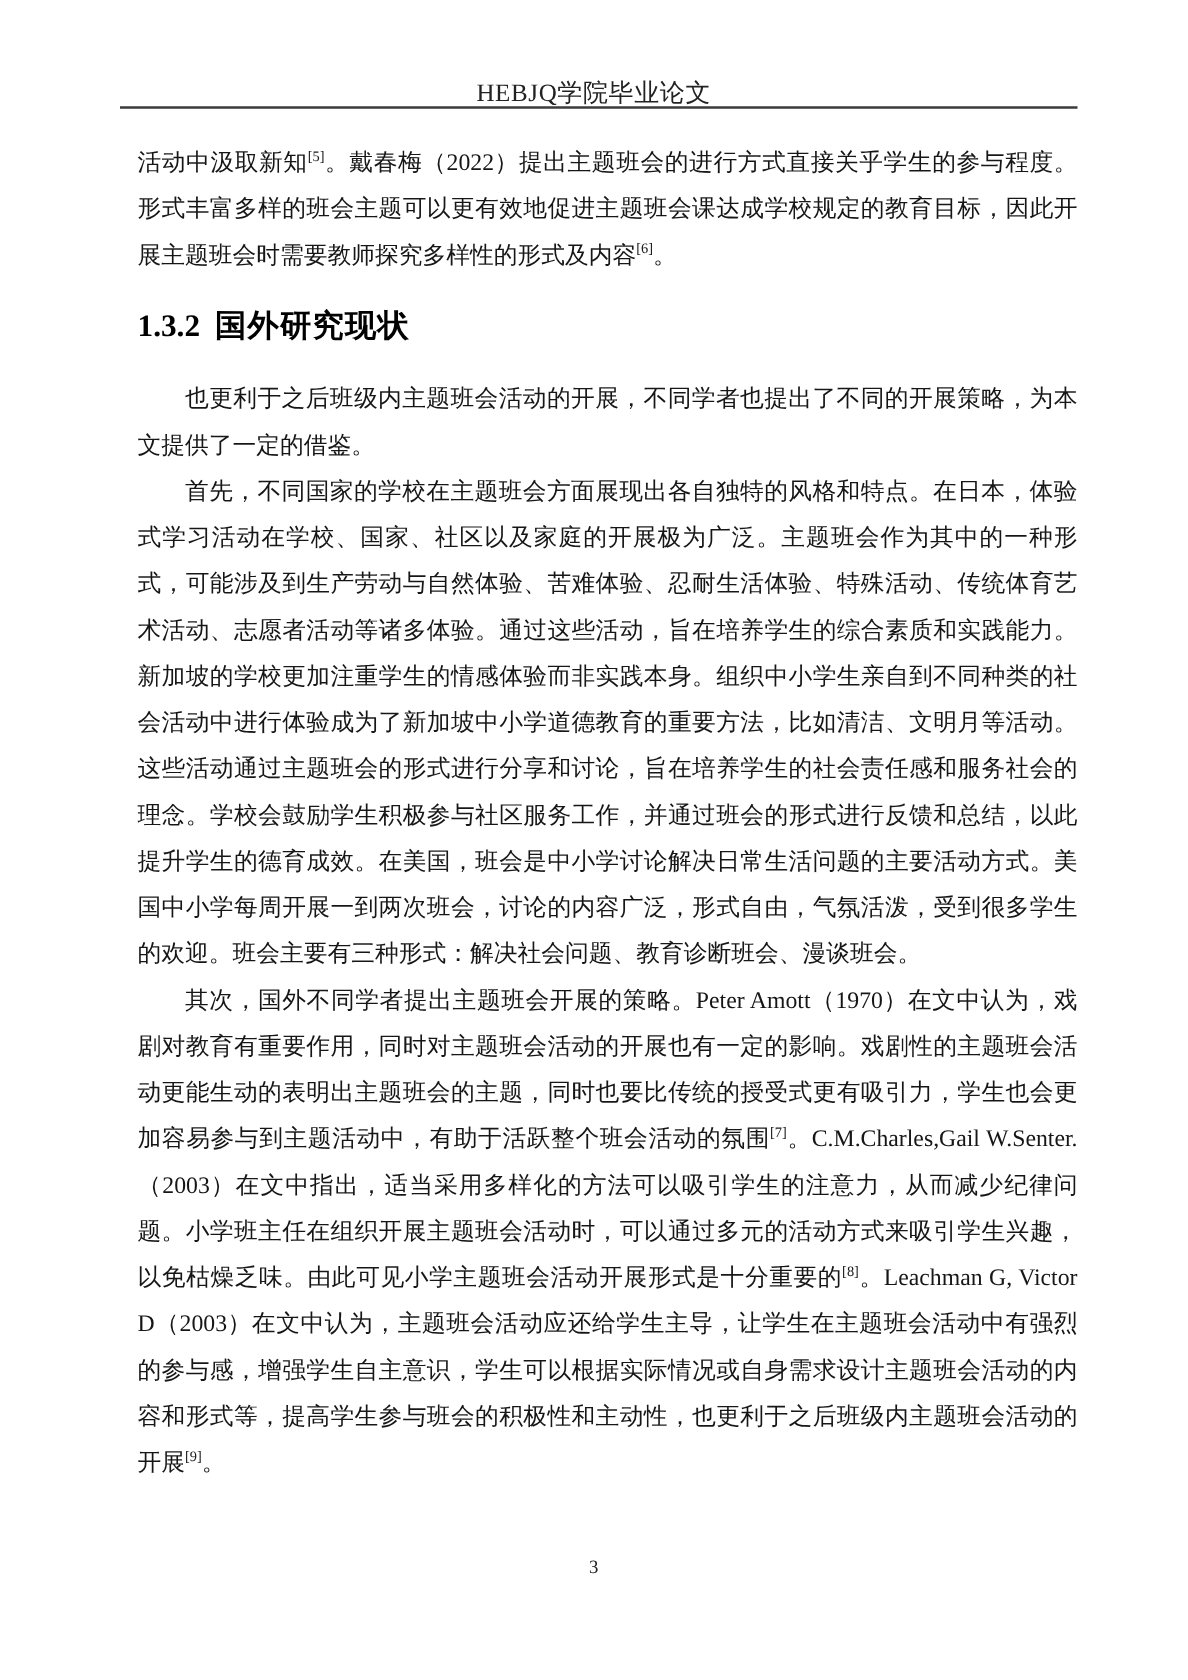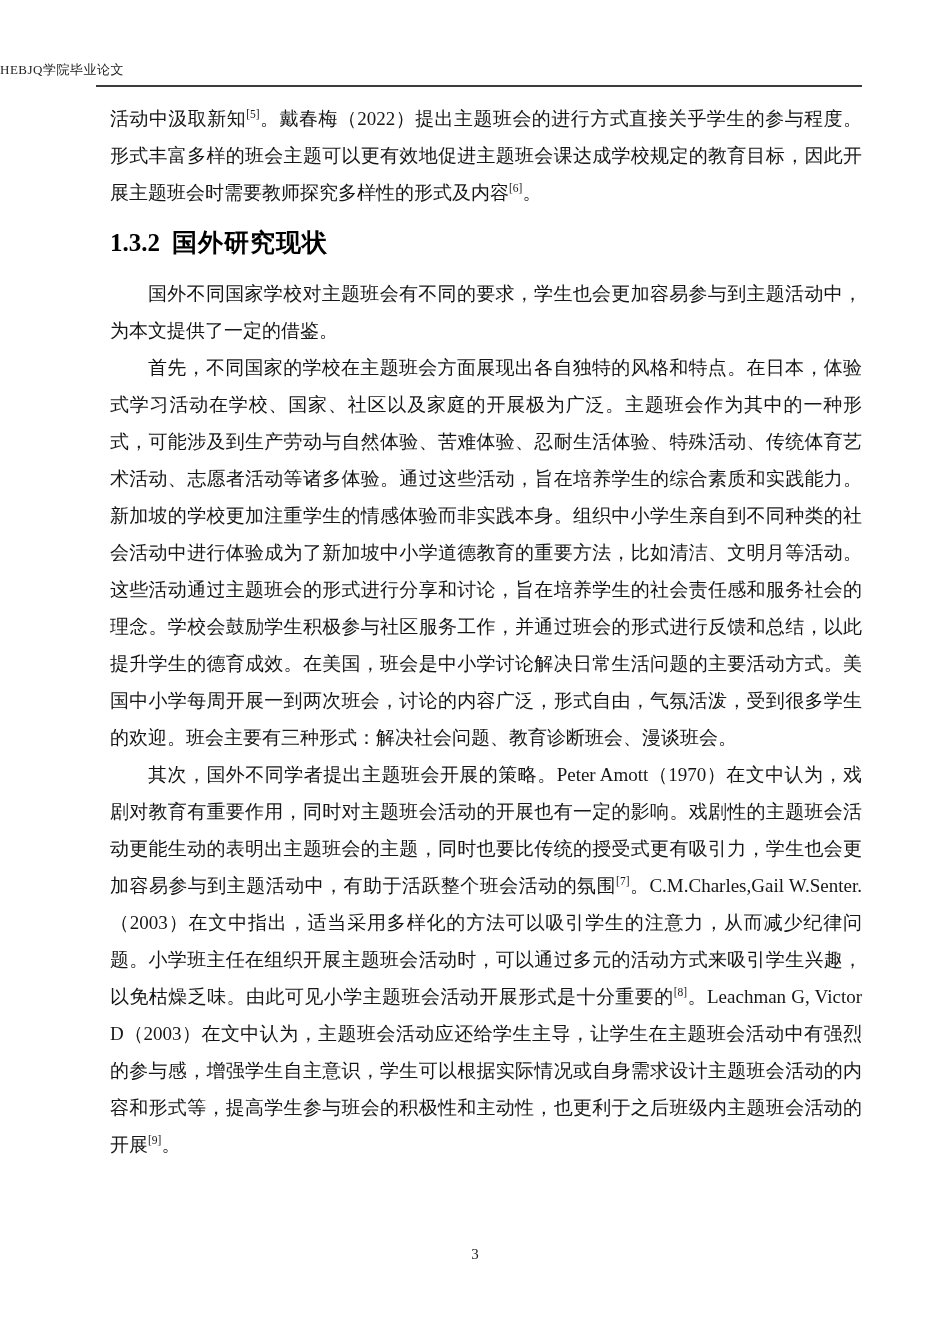--- a/index.html
+++ b/index.html
@@ -14,35 +14,36 @@
     background: #ffffff;
     color: #1c1c1c;
     font-family: "Liberation Serif", "DejaVu Serif", serif;
     overflow: hidden;
   }
   .header-text {
     position: absolute;
     top: 61px;
     left: 0;
     right: 0;
-    font-size: 13px;
+    text-align: center;
+    font-size: 20px;
     letter-spacing: 0.5px;
     color: #222;
   }
   .header-rule {
     position: absolute;
     top: 85px;
     left: 96px;
     width: 766px;
     height: 0;
     border-top: 2px solid #3c3c3c;
   }
   .body-text {
     position: absolute;
-    top: 100px;
+    top: 112px;
     left: 110px;
     width: 752px;
     font-size: 19px;
     line-height: 37px;
     text-align: justify;
     color: #161616;
   }
   .body-text p {
     margin: 0;
     padding: 0;
@@ -56,21 +57,21 @@
   sup.cite {
     font-size: 11.5px;
     line-height: 0;
     vertical-align: super;
     letter-spacing: 0;
   }
   h2.section-heading {
     margin: 15px 0 16px 0;
     padding: 0;
     font-size: 25px;
-    line-height: 33px;
+    line-height: 47px;
     font-weight: bold;
     color: #000;
     text-indent: 0;
     text-align: left;
   }
   h2.section-heading .num {
     font-family: "Liberation Serif", "DejaVu Serif", serif;
     font-weight: bold;
     margin-right: 12px;
   }
@@ -98,21 +99,21 @@
 
   <div class="header-rule"></div>
 
   <div class="body-text">
 
     <p class="para-noindent"><span>活动中汲取新知</span><sup class="cite">[5]</sup><span>。戴春梅（2022）提出主题班会的进行方式直接关乎学生的参与程度。形式丰富多样的班会主题可以更有效地促进主题班会课达成学校规定的教育目标，因此开展主题班会时需要教师探究多样性的形式及内容</span><sup class="cite">[6]</sup><span>。</span></p>
 
 
     <h2 class="section-heading"><span class="num">1.3.2</span><span class="title">国外研究现状</span></h2>
 
-    <p class="para-indent"><span>国外不同国家学校对主题班会有不同的要求，学生也会更加容易参与到主题活动中，为本文提供了一定的借鉴。</span></p>
+    <p class="para-indent"><span>也更利于之后班级内主题班会活动的开展，不同学者也提出了不同的开展策略，为本文提供了一定的借鉴。</span></p>
 
     <p class="para-indent"><span>首先，不同国家的学校在主题班会方面展现出各自独特的风格和特点。在日本，体验式学习活动在学校、国家、社区以及家庭的开展极为广泛。主题班会作为其中的一种形式，可能涉及到生产劳动与自然体验、苦难体验、忍耐生活体验、特殊活动、传统体育艺术活动、志愿者活动等诸多体验。通过这些活动，旨在培养学生的综合素质和实践能力。新加坡的学校更加注重学生的情感体验而非实践本身。组织中小学生亲自到不同种类的社会活动中进行体验成为了新加坡中小学道德教育的重要方法，比如清洁、文明月等活动。这些活动通过主题班会的形式进行分享和讨论，旨在培养学生的社会责任感和服务社会的理念。学校会鼓励学生积极参与社区服务工作，并通过班会的形式进行反馈和总结，以此提升学生的德育成效。在美国，班会是中小学讨论解决日常生活问题的主要活动方式。美国中小学每周开展一到两次班会，讨论的内容广泛，形式自由，气氛活泼，受到很多学生的欢迎。班会主要有三种形式：解决社会问题、教育诊断班会、漫谈班会。</span></p>
 
     <p class="para-indent"><span>其次，国外不同学者提出主题班会开展的策略。Peter Amott（1970）在文中认为，戏剧对教育有重要作用，同时对主题班会活动的开展也有一定的影响。戏剧性的主题班会活动更能生动的表明出主题班会的主题，同时也要比传统的授受式更有吸引力，学生也会更加容易参与到主题活动中，有助于活跃整个班会活动的氛围</span><sup class="cite">[7]</sup><span>。C.M.Charles,Gail W.Senter.（2003）在文中指出，适当采用多样化的方法可以吸引学生的注意力，从而减少纪律问题。小学班主任在组织开展主题班会活动时，可以通过多元的活动方式来吸引学生兴趣，以免枯燥乏味。由此可见小学主题班会活动开展形式是十分重要的</span><sup class="cite">[8]</sup><span>。Leachman G, Victor D（2003）在文中认为，主题班会活动应还给学生主导，让学生在主题班会活动中有强烈的参与感，增强学生自主意识，学生可以根据实际情况或自身需求设计主题班会活动的内容和形式等，提高学生参与班会的积极性和主动性，也更利于之后班级内主题班会活动的开展</span><sup class="cite">[9]</sup><span>。</span></p>
 
   </div>
 
   <div class="footer">
     <span>3</span>
   </div>

